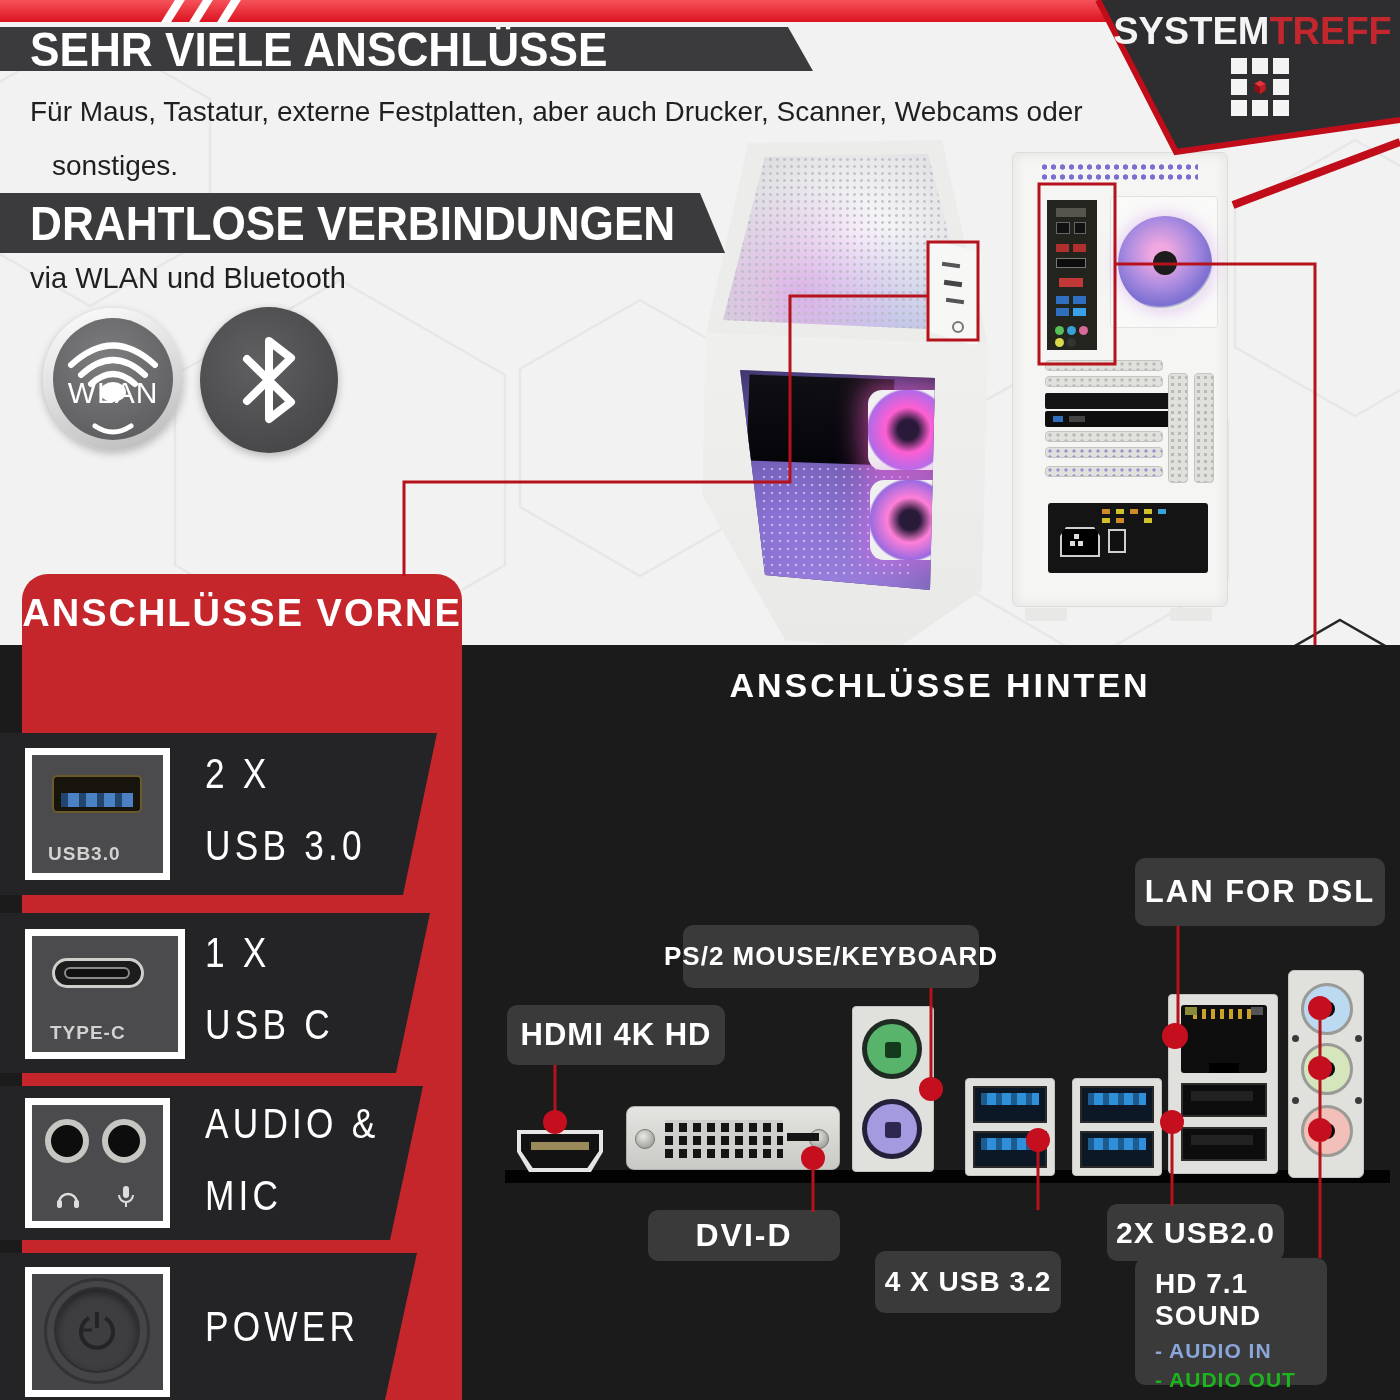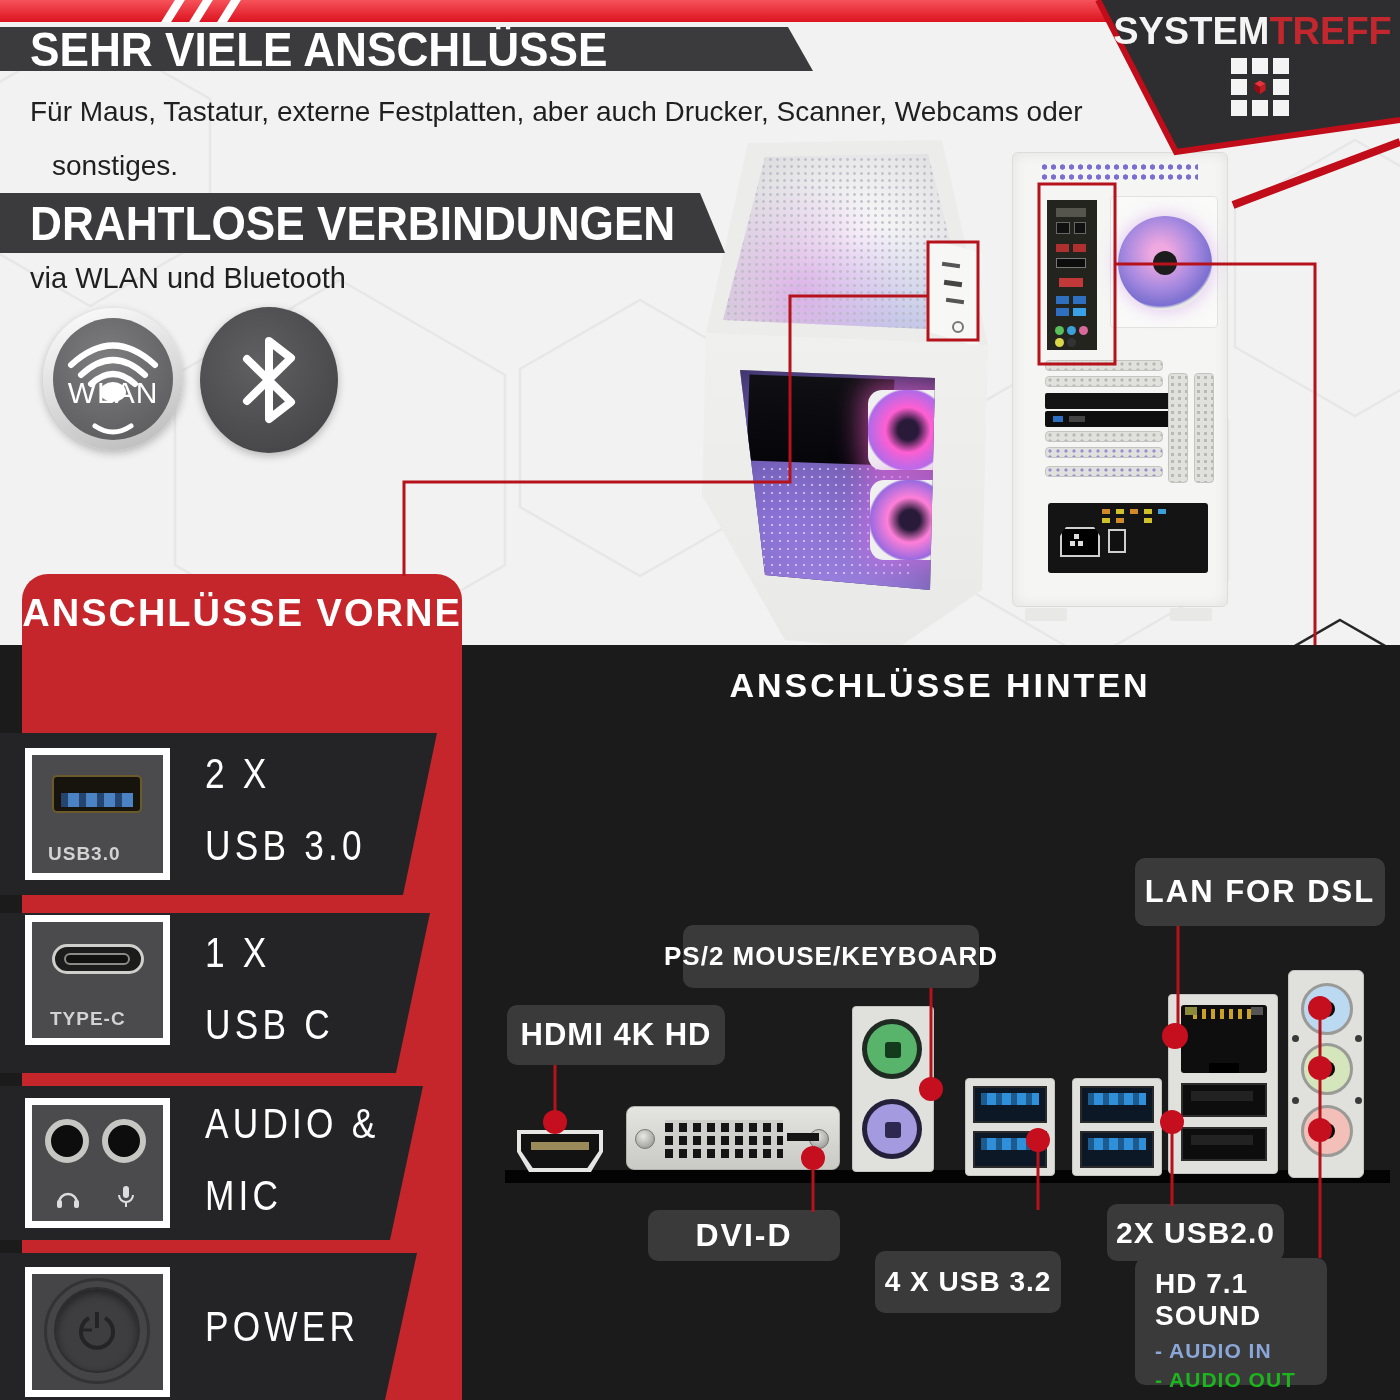--- a/index.html
+++ b/index.html
@@ -366,21 +366,21 @@
                background-image:repeating-linear-gradient(90deg,#24456e 0 7px,#4a82c4 7px 18px);"></div>
         </div>
         <span class="photocap" style="left:16px;">USB3.0</span>
       </div>
     </div>
     <div class="rowlabel" style="top:5px;">2 X</div>
     <div class="rowlabel" style="top:77px;">USB 3.0</div>
   </div>
 
   <div class="abs row" style="top:913px;height:160px;clip-path:polygon(0 0,430px 0,396px 100%,0 100%);">
-    <div class="photo" style="top:2px;width:145px;height:130px;">
+    <div class="photo" style="top:16px;width:160px;height:130px;">
       <div class="photo-in">
         <div class="abs" style="left:20px;top:22px;width:92px;height:30px;border:3px solid #cfcfcb;border-radius:16px;background:#1c1c1c;">
           <div class="abs" style="left:9px;top:6px;width:66px;height:12px;border:2px solid #8a8a86;border-radius:7px;background:#111;"></div>
         </div>
         <span class="photocap" style="left:18px;">TYPE-C</span>
       </div>
     </div>
     <div class="rowlabel" style="top:4px;">1 X</div>
     <div class="rowlabel" style="top:76px;">USB C</div>
   </div>

